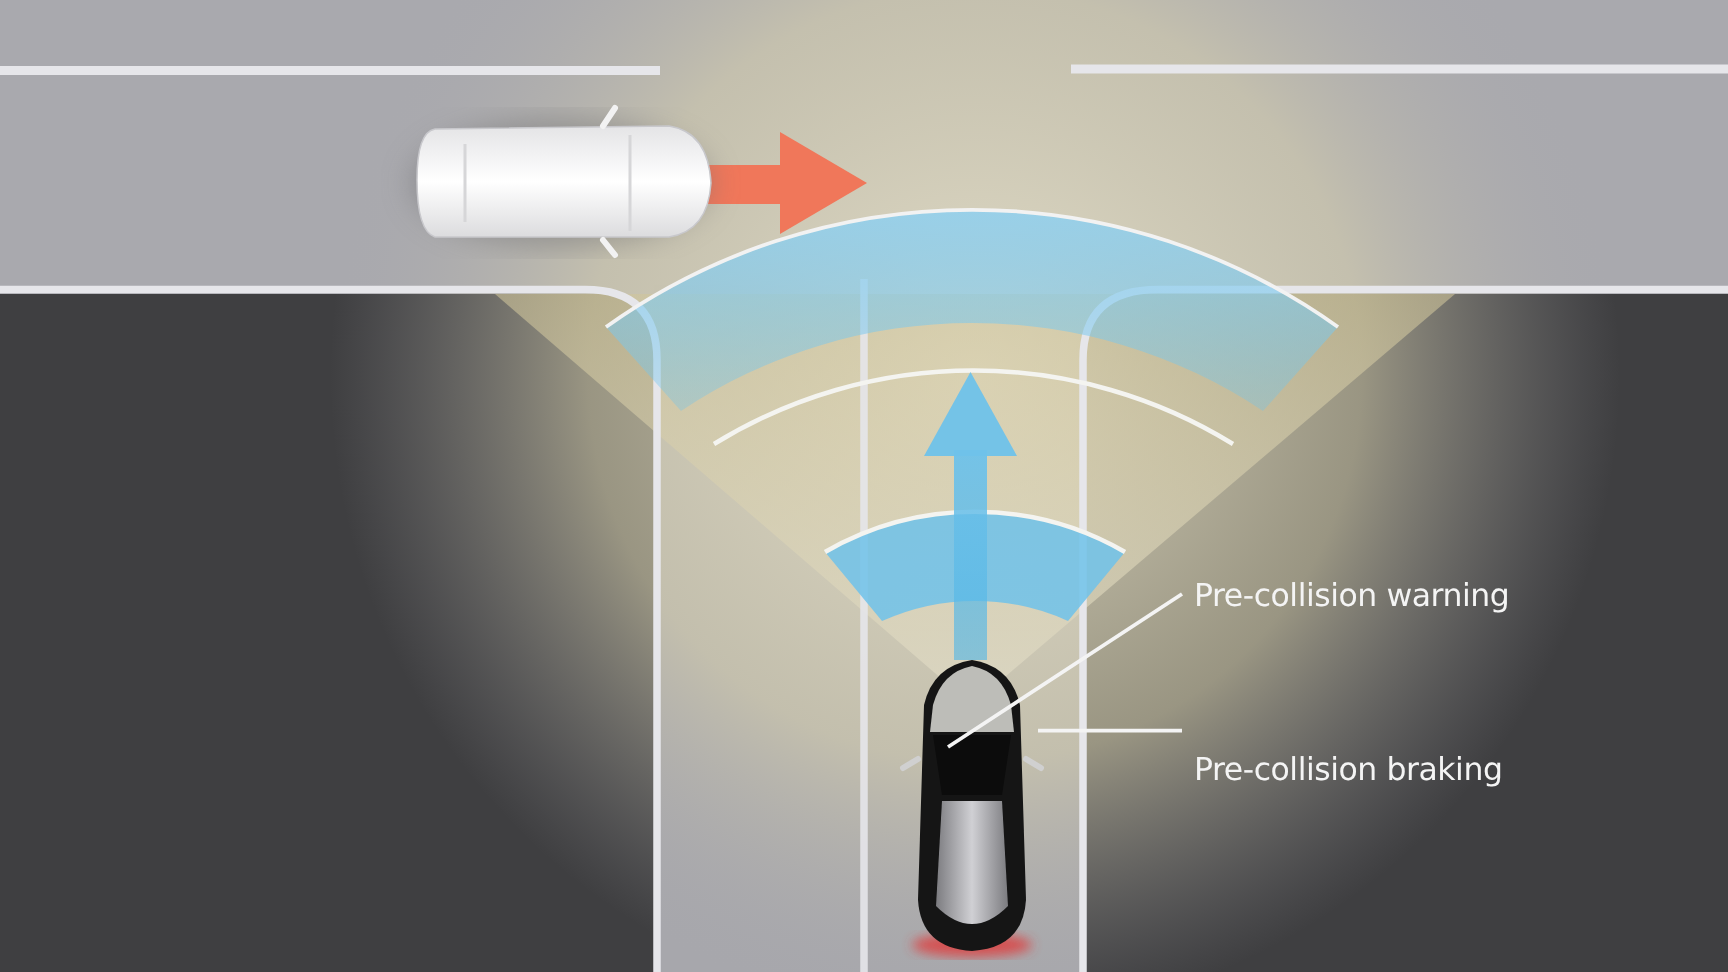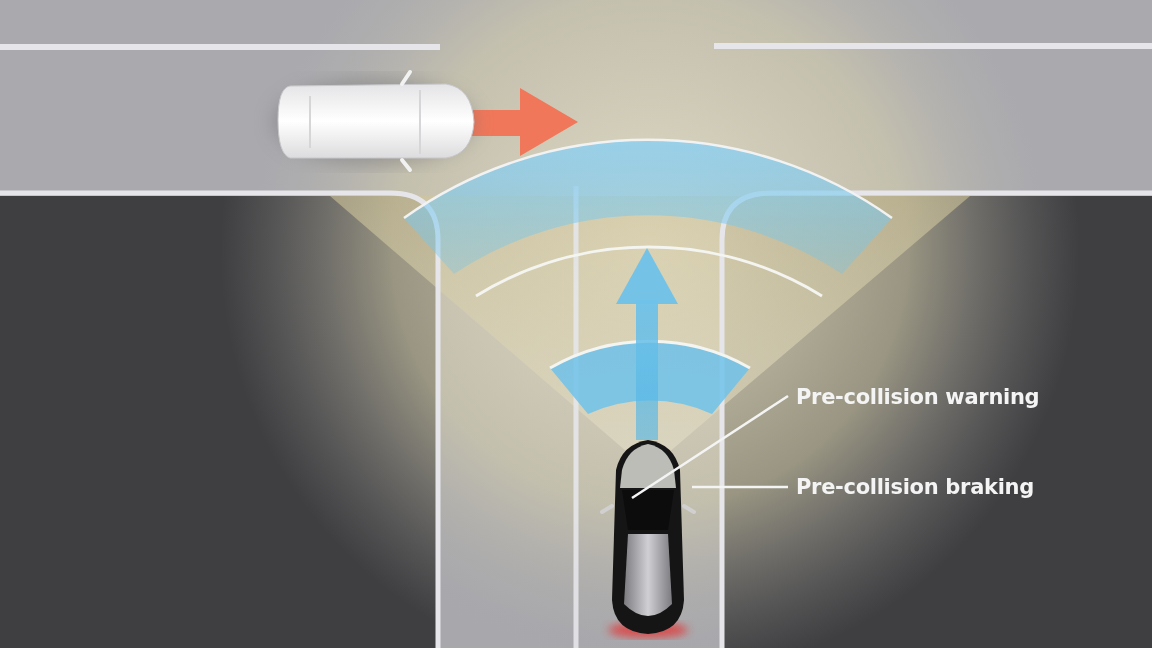--- a/index.html
+++ b/index.html
@@ -1,18 +1,18 @@
 <!DOCTYPE html>
 <html><head>
 <meta charset="utf-8">
 <style>
   html, body { margin:0; padding:0; background:#3f3f41; }
   body { width:1152px; height:648px; overflow:hidden; position:relative; font-family:"DejaVu Sans", sans-serif; }
   svg { position:absolute; left:0; top:0; }
-  .label { position:absolute; color:#f4f4f4; font-size:21px; letter-spacing:-0.3px; white-space:nowrap; font-family:"DejaVu Sans", sans-serif; font-weight:700; }
+  .label { position:absolute; color:#f4f4f4; font-size:21px; letter-spacing:-0.3px; white-space:nowrap; font-family:"DejaVu Sans", sans-serif; font-weight:400; }
 </style>
 </head>
 <body>
 
 <svg width="1152" height="648" viewBox="0 0 1152 648">
   <defs>
     <radialGradient id="glow" cx="650" cy="250" r="430" gradientUnits="userSpaceOnUse">
       <stop offset="0" stop-color="#e9e3cc" stop-opacity="0.9"></stop>
       <stop offset="0.6" stop-color="#d6cfae" stop-opacity="0.6"></stop>
       <stop offset="1" stop-color="#a9a9ae" stop-opacity="0"></stop>
@@ -102,13 +102,13 @@
     <path d="M612 506 L602 512 M684 506 L694 512" stroke="#d0d0d0" stroke-width="4" stroke-linecap="round"></path>
   </g>
 
   <g stroke="#f4f4f4" stroke-width="2.5" fill="none">
     <line x1="632" y1="498" x2="788" y2="396"></line>
     <line x1="692" y1="487" x2="788" y2="487"></line>
   </g>
 </svg>
 
 <div class="label" style="left:796px; top:385px;">Pre-collision warning</div>
-<div class="label" style="left:796px; top:475px;">Pre-collision braking</div>
+<div class="label" style="left:796px; top:501px;">Pre-collision braking</div>
 
 </body></html>

